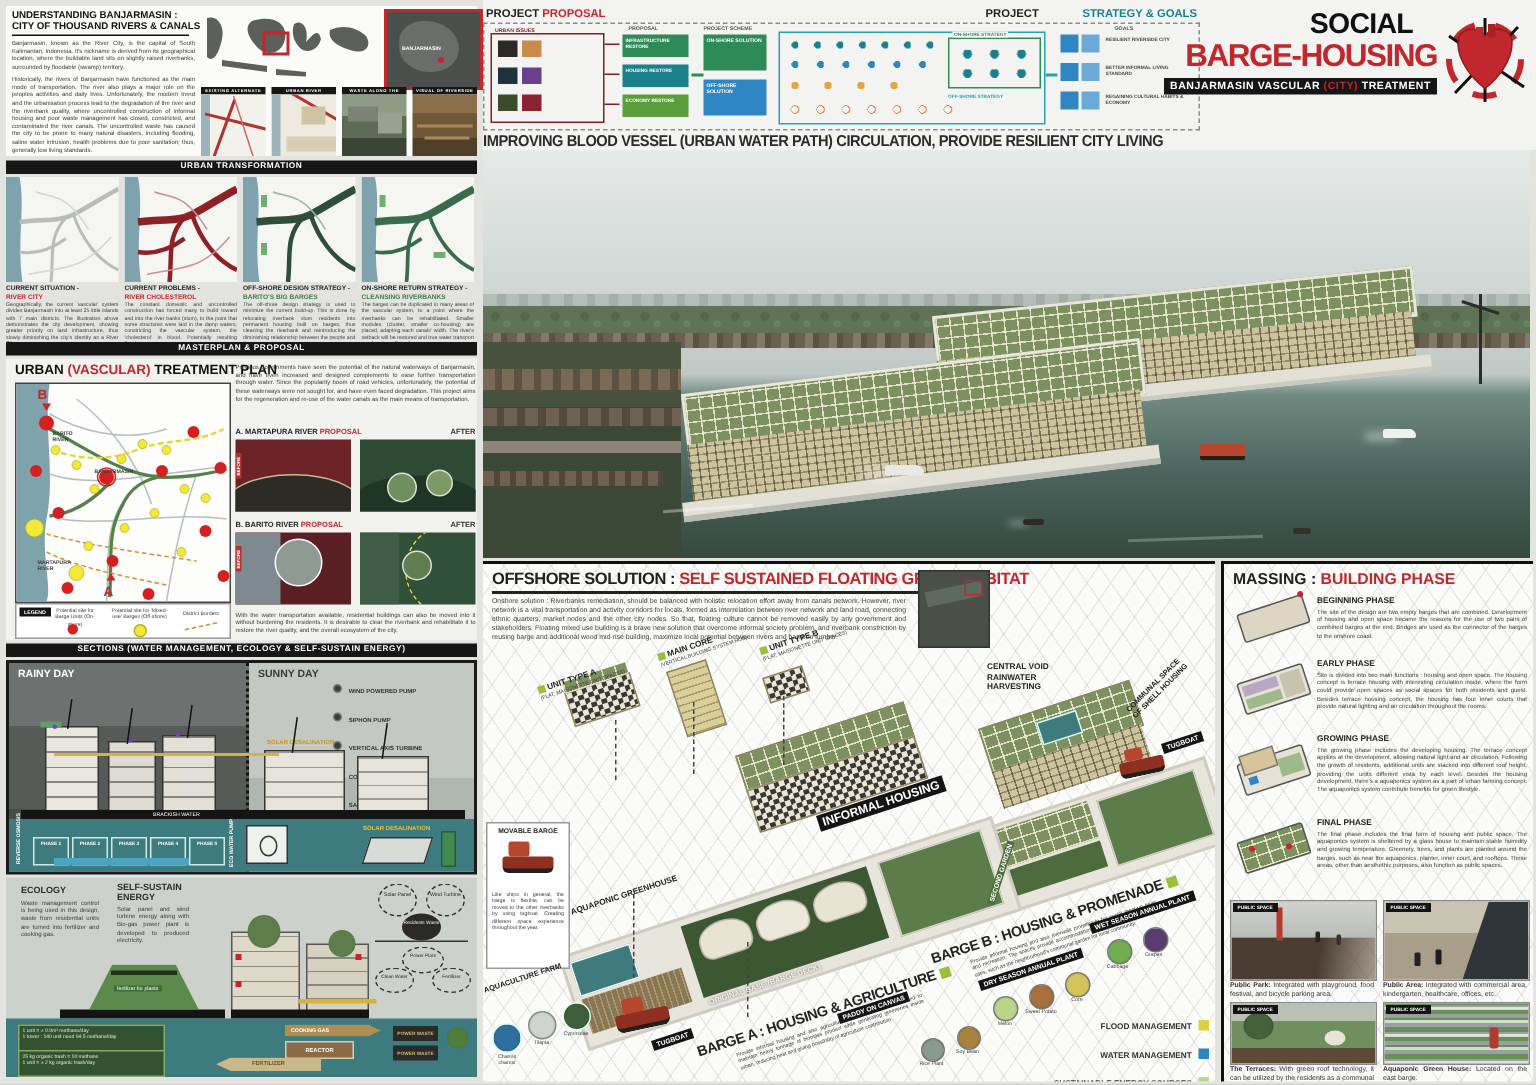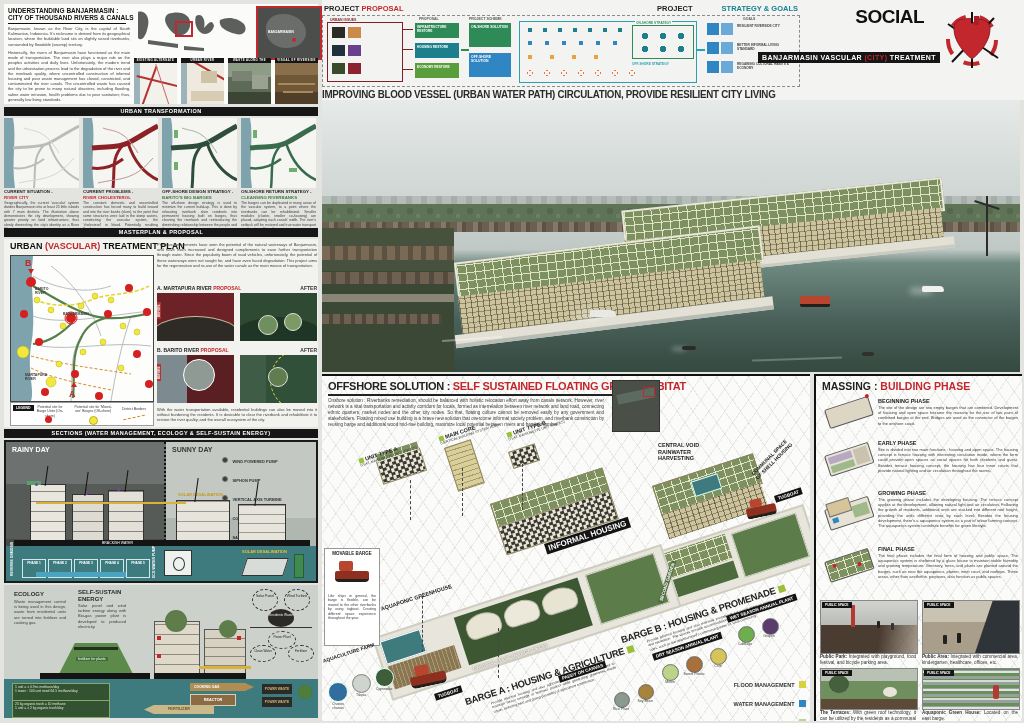--- a/index.html
+++ b/index.html
@@ -426,22 +426,23 @@
       <div class="a" style="left:384px;top:45px;width:88px;height:16px;">
         <div class="a" style="left:0;top:0;width:12px;height:12px;background:#2f86c2;"></div>
           <div class="a" style="left:14px;top:0;width:12px;height:12px;background:#6aa9d8;"></div>
         <div class="a" style="left:30px;top:2px;font-size:3.2px;font-weight:700;color:#444;width:56px;line-height:1.2;">REGAINING CULTURAL HABITS &amp; ECONOMY</div>
       </div>
       <div class="a" style="left:374px;top:33px;width:8px;height:0;border-top:2px solid #2aa0b4;"></div>
     </div>
     <div class="a b u" style="left:0px;top:86px;width:478px;font-size:10.5px;color:#2b2b2b;letter-spacing:-0.3px;white-space:nowrap;transform:scaleX(.93);transform-origin:left;">IMPROVING BLOOD VESSEL (URBAN WATER PATH) CIRCULATION, PROVIDE RESILIENT CITY LIVING</div>
   </div>
 
-  <div class="a" style="left:784px;top:4px;width:218px;height:92px;">
+  <div class="a" style="left:802px;top:4px;width:218px;height:92px;">
     <div class="a b u" style="right:78px;top:2px;font-size:19px;color:#111;letter-spacing:-0.5px;">SOCIAL</div>
+    <div class="a b u red" style="right:62px;top:22px;font-size:21px;letter-spacing:-1px;white-space:nowrap;">BARGE-HOUSING</div>
     <div class="a bk u" style="right:62px;top:48px;font-size:7px;line-height:11px;padding:0 4px;white-space:nowrap;">
       <span>BANJARMASIN VASCULAR </span><span class="red">(CITY)</span><span> TREATMENT</span>
     </div>
     <svg class="a" style="right:0px;top:4px;" width="60" height="64" viewBox="0 0 60 60">
       <circle cx="30" cy="30" r="24" fill="none" stroke="#c1272d" stroke-width="4" stroke-dasharray="16 14"></circle>
       <line x1="6" y1="14" x2="56" y2="48" stroke="#111" stroke-width="2"></line>
       <line x1="30" y1="2" x2="30" y2="58" stroke="#111" stroke-width="2"></line>
       <line x1="52" y1="8" x2="10" y2="52" stroke="#111" stroke-width="2"></line>
       <path d="M30,14 C36,6 48,9 48,19 C48,31 38,43 30,49 C22,43 12,31 12,19 C12,9 24,6 30,14 Z" fill="#c1272d" stroke="#8e1b20" stroke-width="1"></path>
       <rect x="24" y="8" width="5" height="8" fill="#c1272d"></rect>

